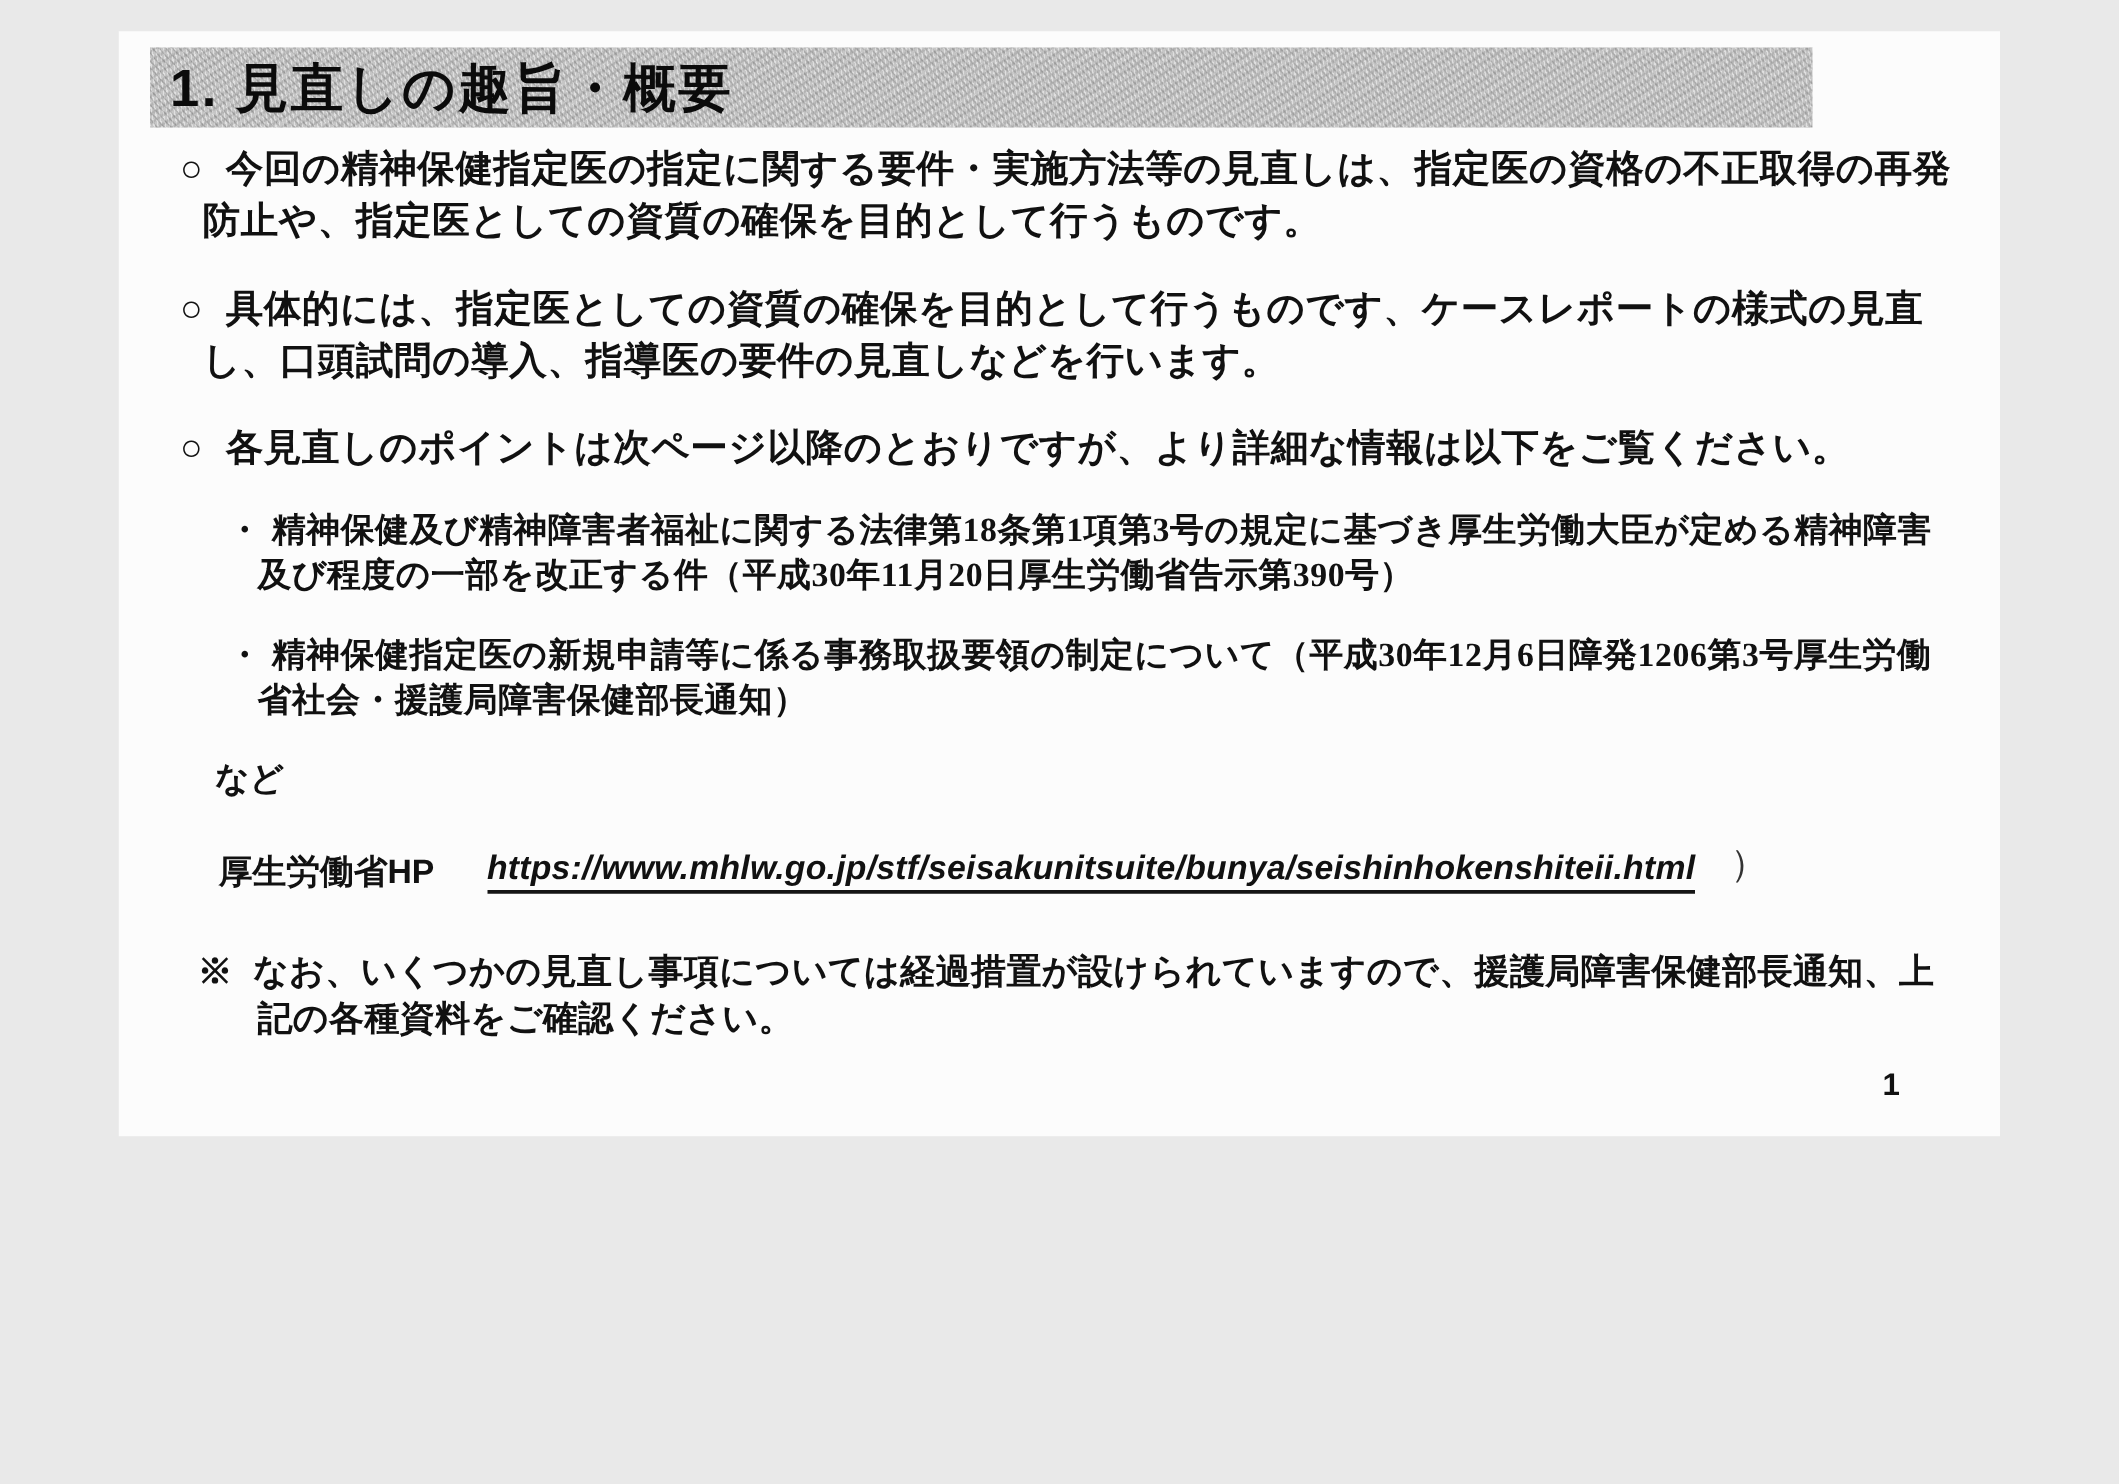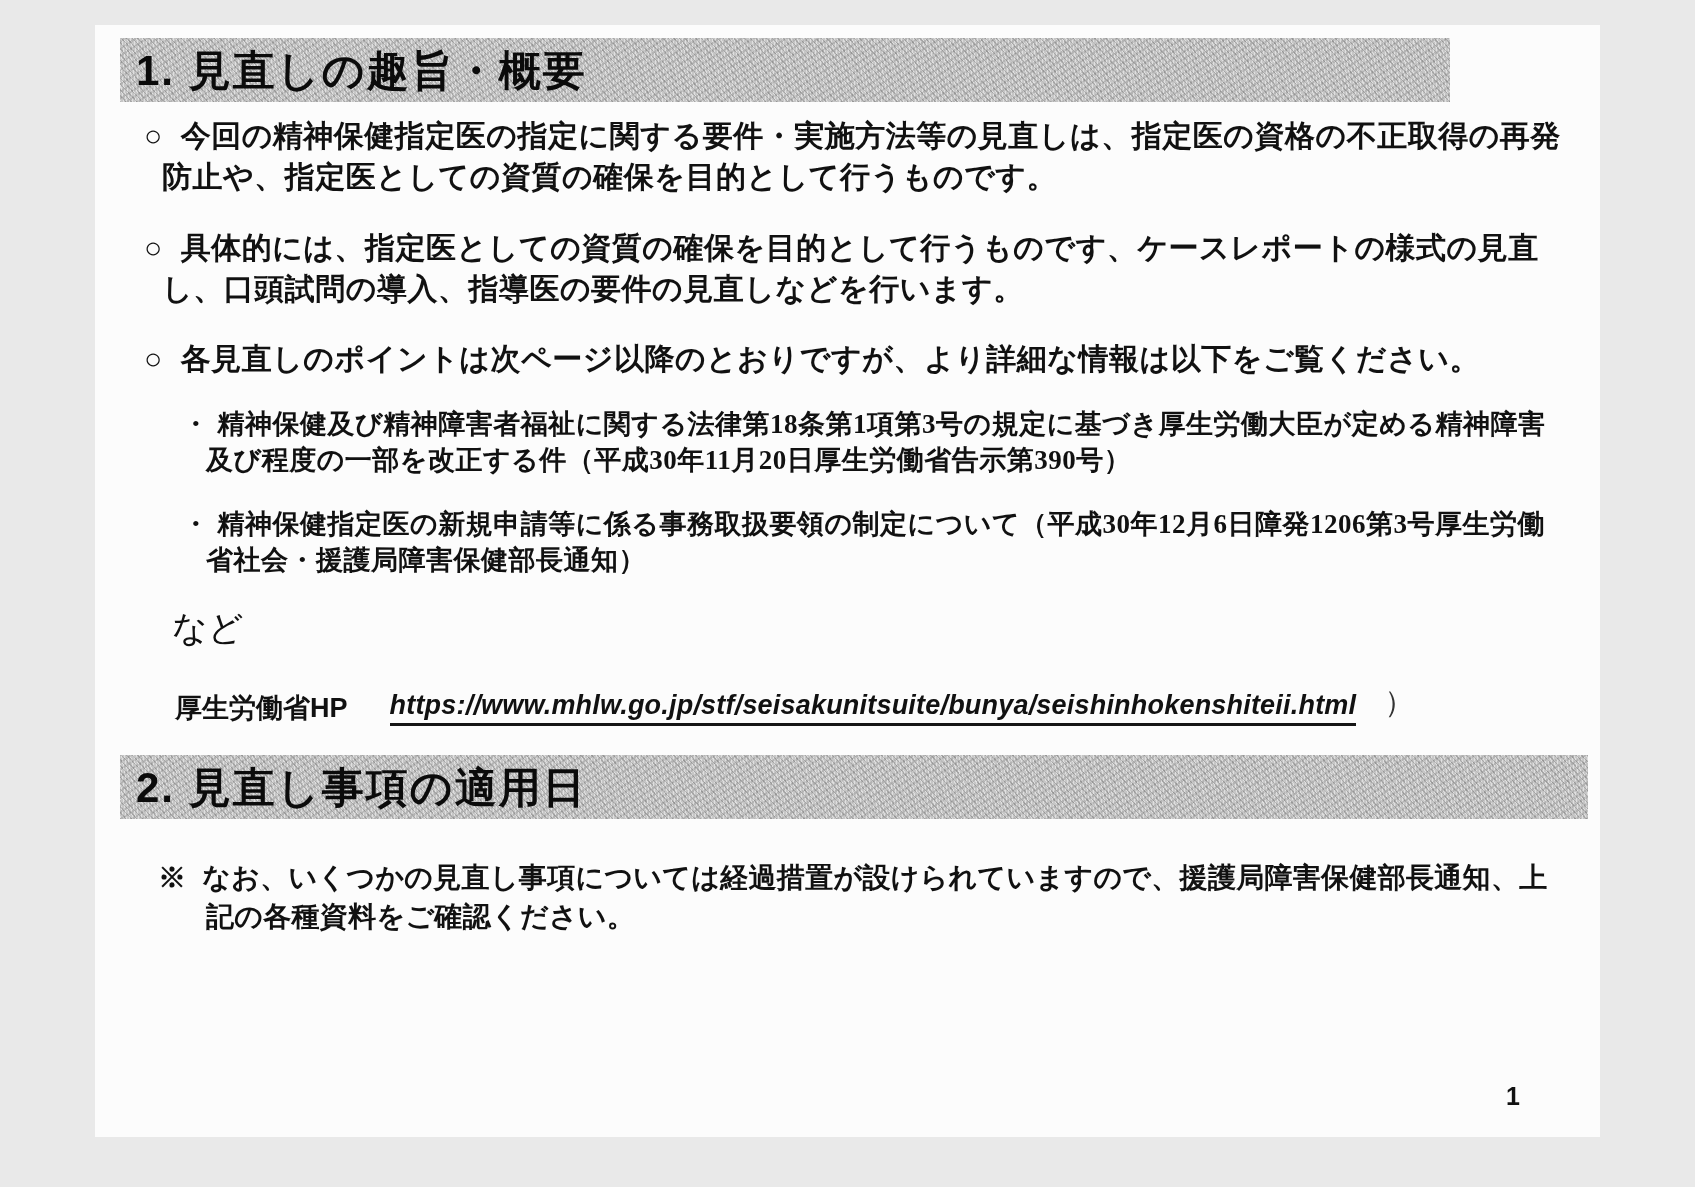--- a/index.html
+++ b/index.html
@@ -6,21 +6,21 @@
   body{
     width:1695px;height:1187px;
     background:#e9e9e9;
     font-family:"Liberation Sans",sans-serif;
     color:#111;
     overflow:hidden;
     position:relative;
   }
   .paper{
     position:absolute;left:95px;top:25px;
-    width:1505px;height:1112px;
+    width:1505px;height:884px;
     background:#fcfcfc;
     box-sizing:border-box;
     padding:13px 30px 0 25px;
   }
   
   .band{
     box-sizing:border-box;
     background-color:#c6c6c6;
     background-image:
       repeating-linear-gradient(47deg, rgba(40,40,40,.20) 0 1px, transparent 1px 4px),
@@ -47,21 +47,21 @@
   .sub-bullet{
     font-family:"Liberation Serif",serif;
     font-size:27px;font-weight:600;line-height:1.34;
     margin-top:26px;
     padding-left:24px;text-indent:-24px;
     letter-spacing:.5px;
   }
   .sub-bullet .marker{margin-right:8px;}
   .etc-line{
     font-family:"Liberation Serif",serif;
-    font-size:35px;font-weight:400;
+    font-size:27px;font-weight:700;
     margin:10px 0 0 52px;
   }
   .hp-line{
     margin:36px 0 0 55px;
     font-size:27px;font-weight:700;
     display:flex;align-items:center;
   }
   .hp-line .hp-label{flex:none;}
   .hp-line .hp-url{
     margin-left:42px;
@@ -108,22 +108,19 @@
   </div>
 
   <p class="etc-line">など</p>
 
   <div class="hp-line">
     <span class="hp-label">厚生労働省HP</span>
     <span class="hp-url">https://www.mhlw.go.jp/stf/seisakunitsuite/bunya/seishinhokenshiteii.html</span>
     <span class="hp-suffix">）</span>
   </div>
 
-  <div class="band second">
-    <span>2. 見直し事項の適用日</span>
-  </div>
 
 
   <p class="note-para"><span class="marker">※</span><span>なお、いくつかの見直し事項については経過措置が設けられていますので、援護局障害保健部長通知、上記の各種資料をご確認ください。</span></p>
 
   <div class="page-number">1</div>
 
 </div>
 
 </body></html>

